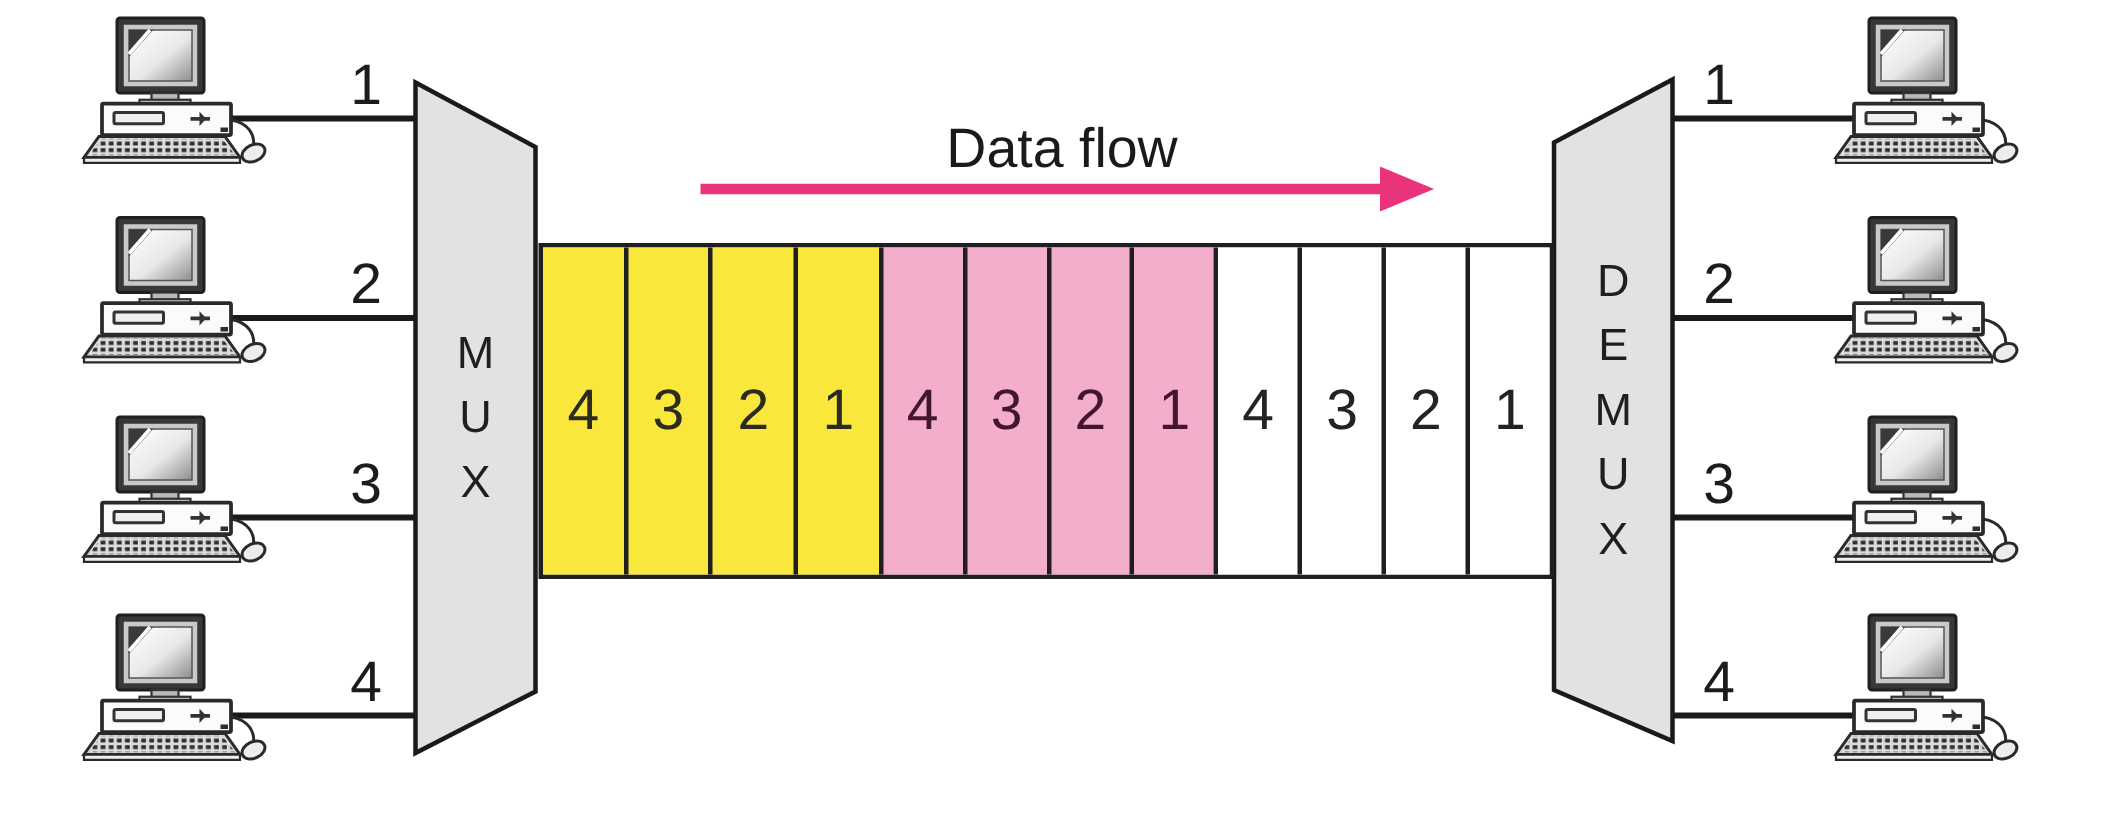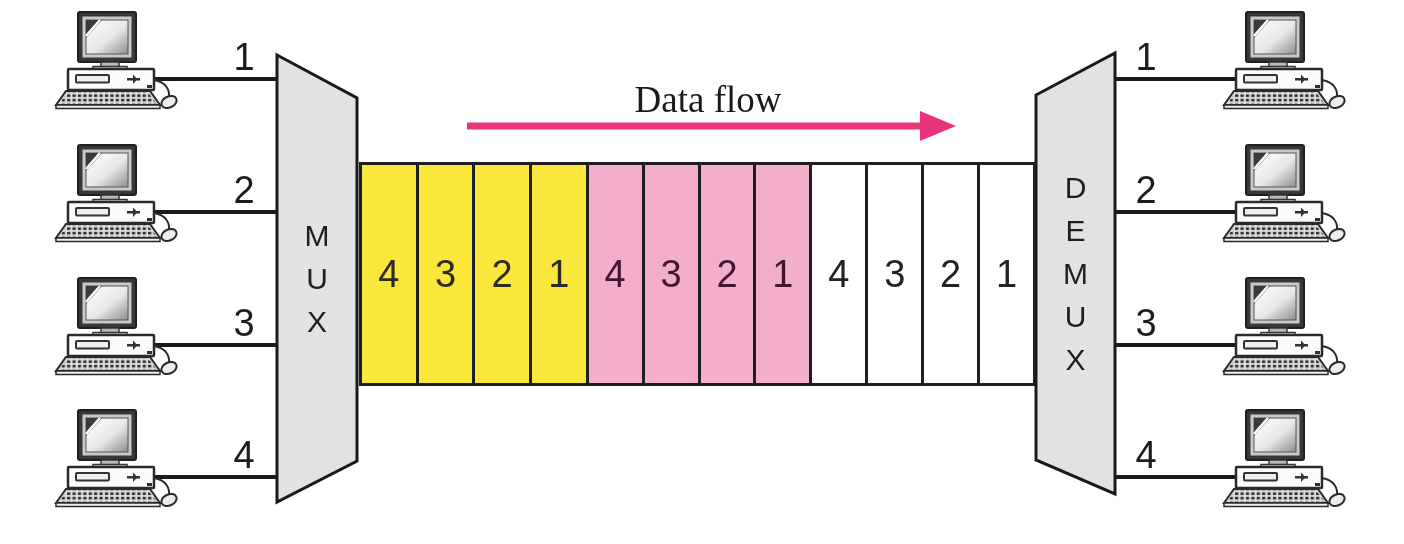--- a/index.html
+++ b/index.html
@@ -3,21 +3,21 @@
 <meta charset="utf-8">
 <style>
   html,body{margin:0;padding:0;background:#fff;}
   .stage{
     position:relative;width:1404px;height:544px;background:#ffffff;
     font-family:"Liberation Sans",sans-serif;overflow:hidden;
   }
   svg.layer{position:absolute;left:0;top:0;}
   .flow-label{
     position:absolute;left:560px;top:78px;width:296px;text-align:center;
-    font-size:37px;color:#1a1a1a;font-family:Liberation Serif, serif;
+    font-size:37px;color:#1a1a1a;
   }
   .port-label{
     position:absolute;width:60px;text-align:center;
     font-size:38px;line-height:40px;color:#1c1c1c;
   }
   .vtext{
     position:absolute;display:flex;flex-direction:column;align-items:center;
     justify-content:center;font-size:30px;color:#1f1f1f;
   }
   .vtext span{line-height:43px;}

